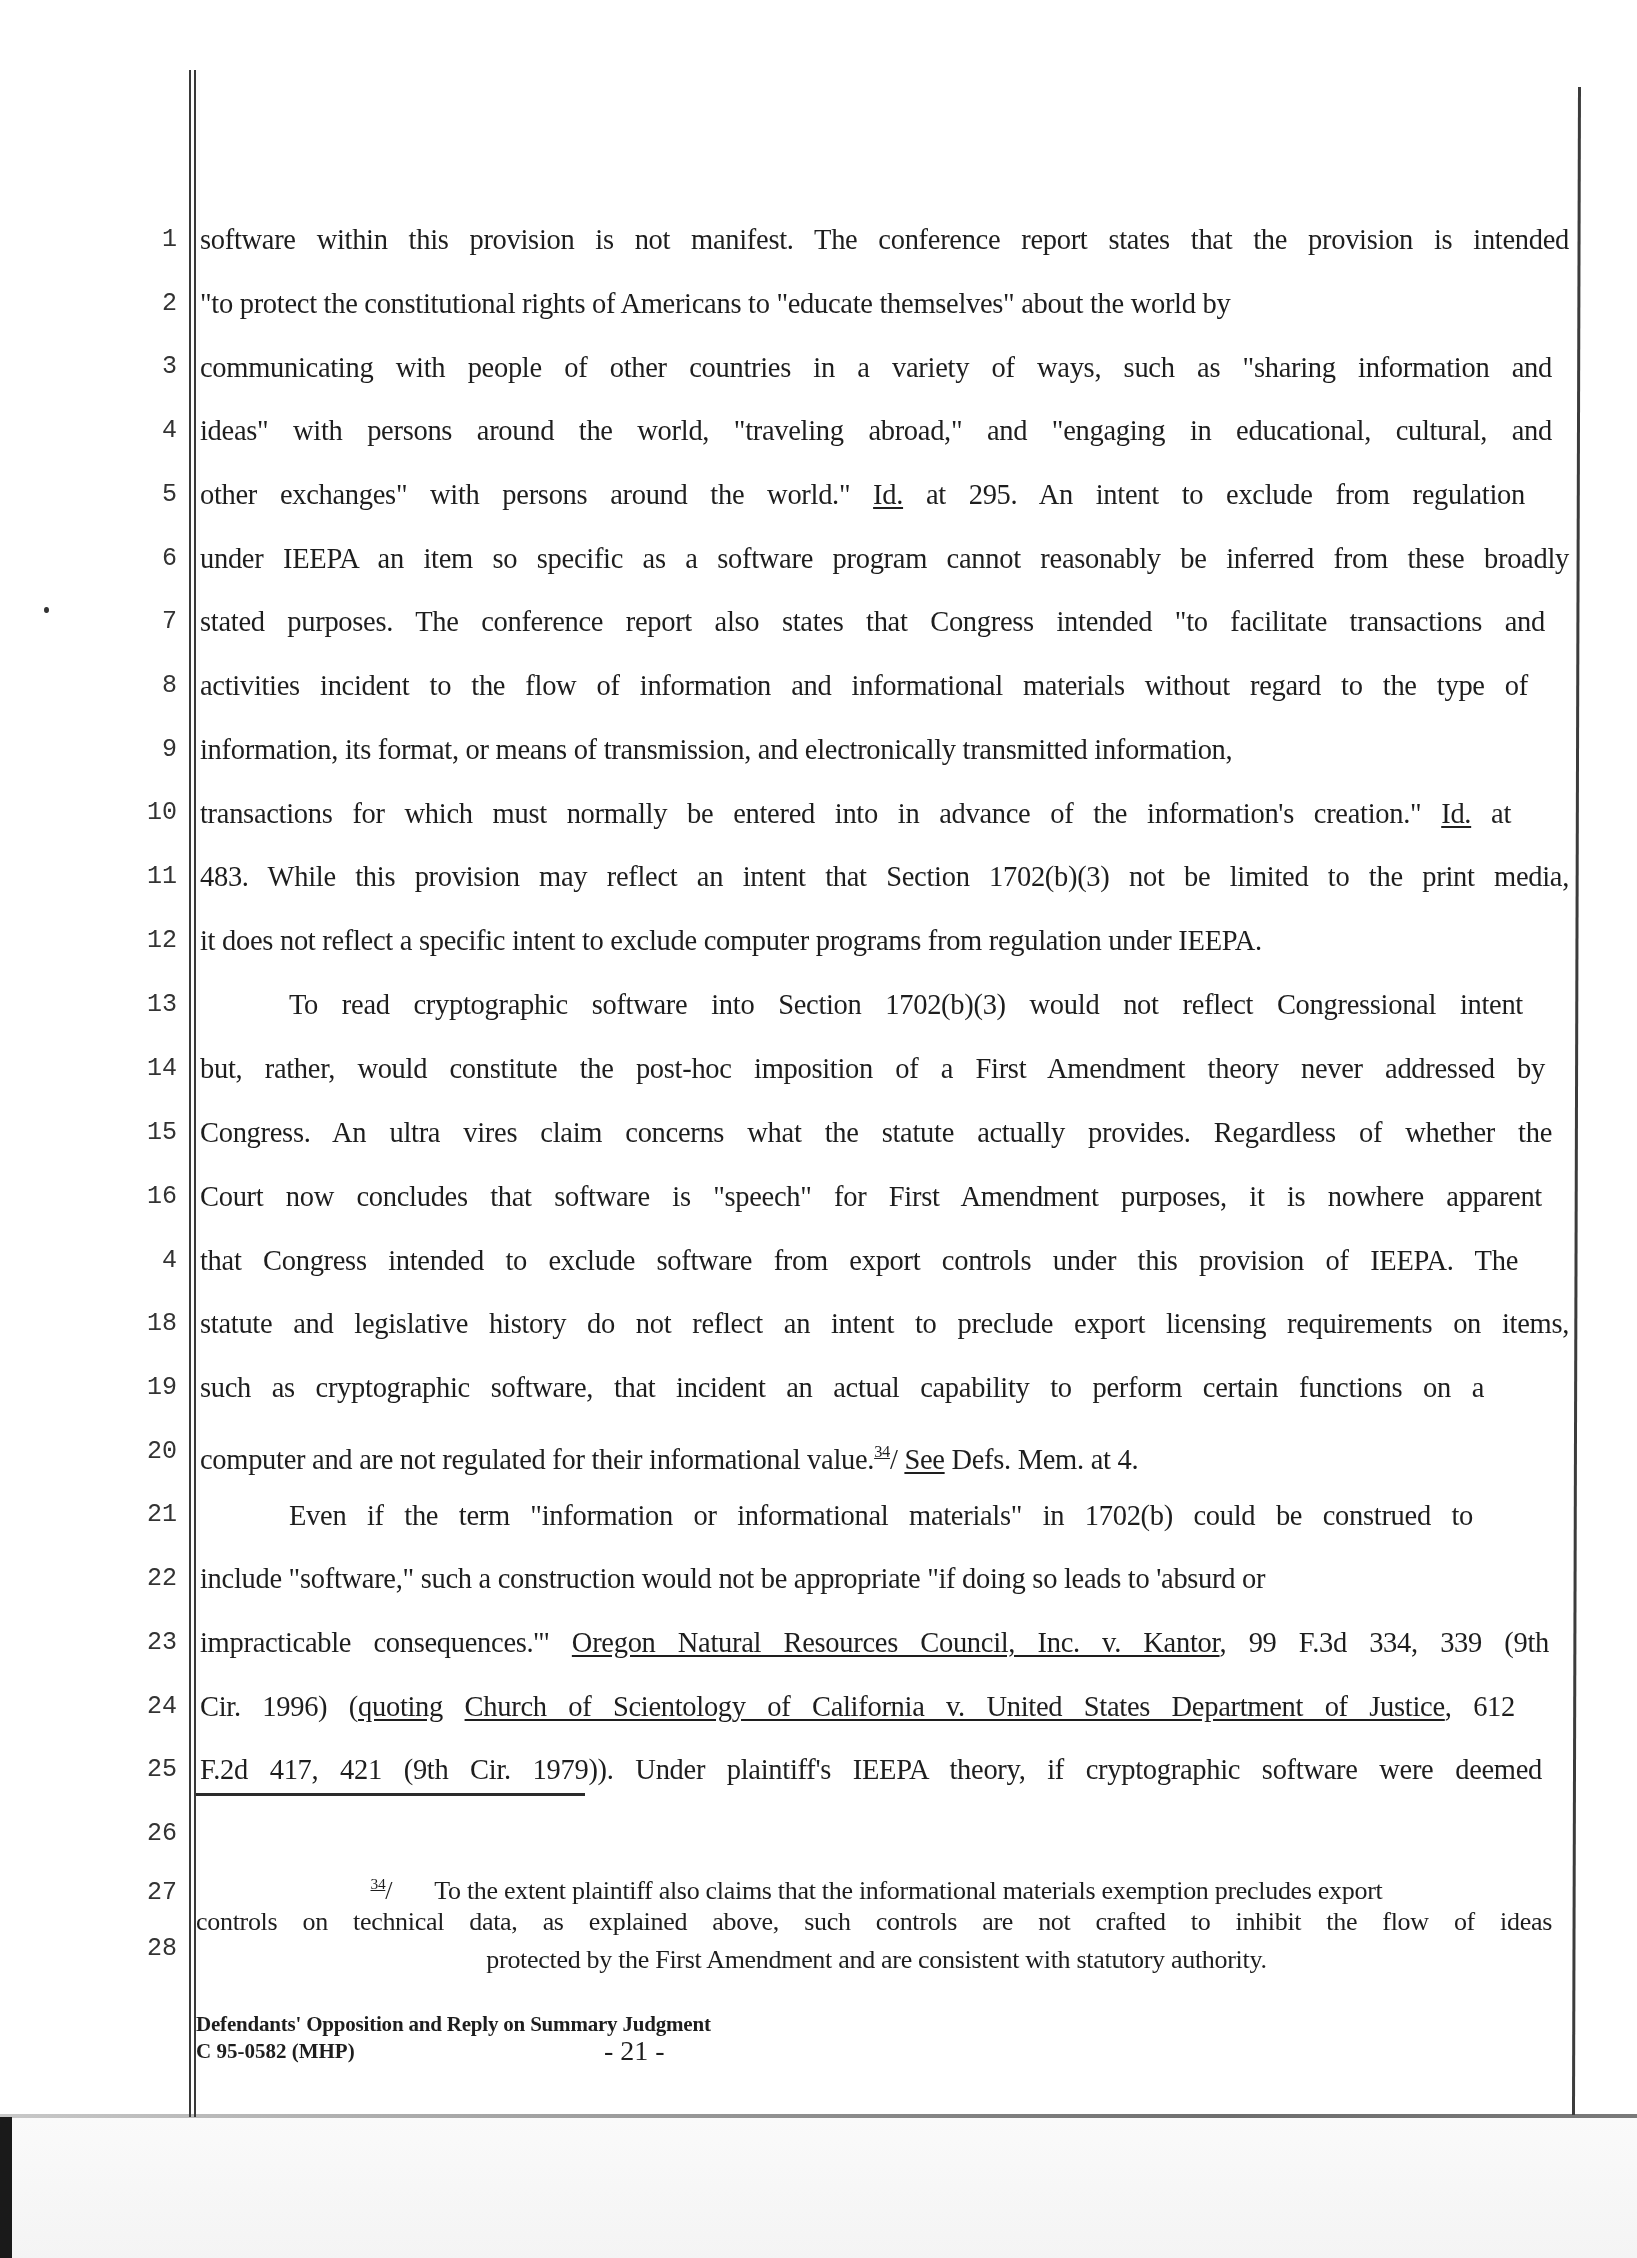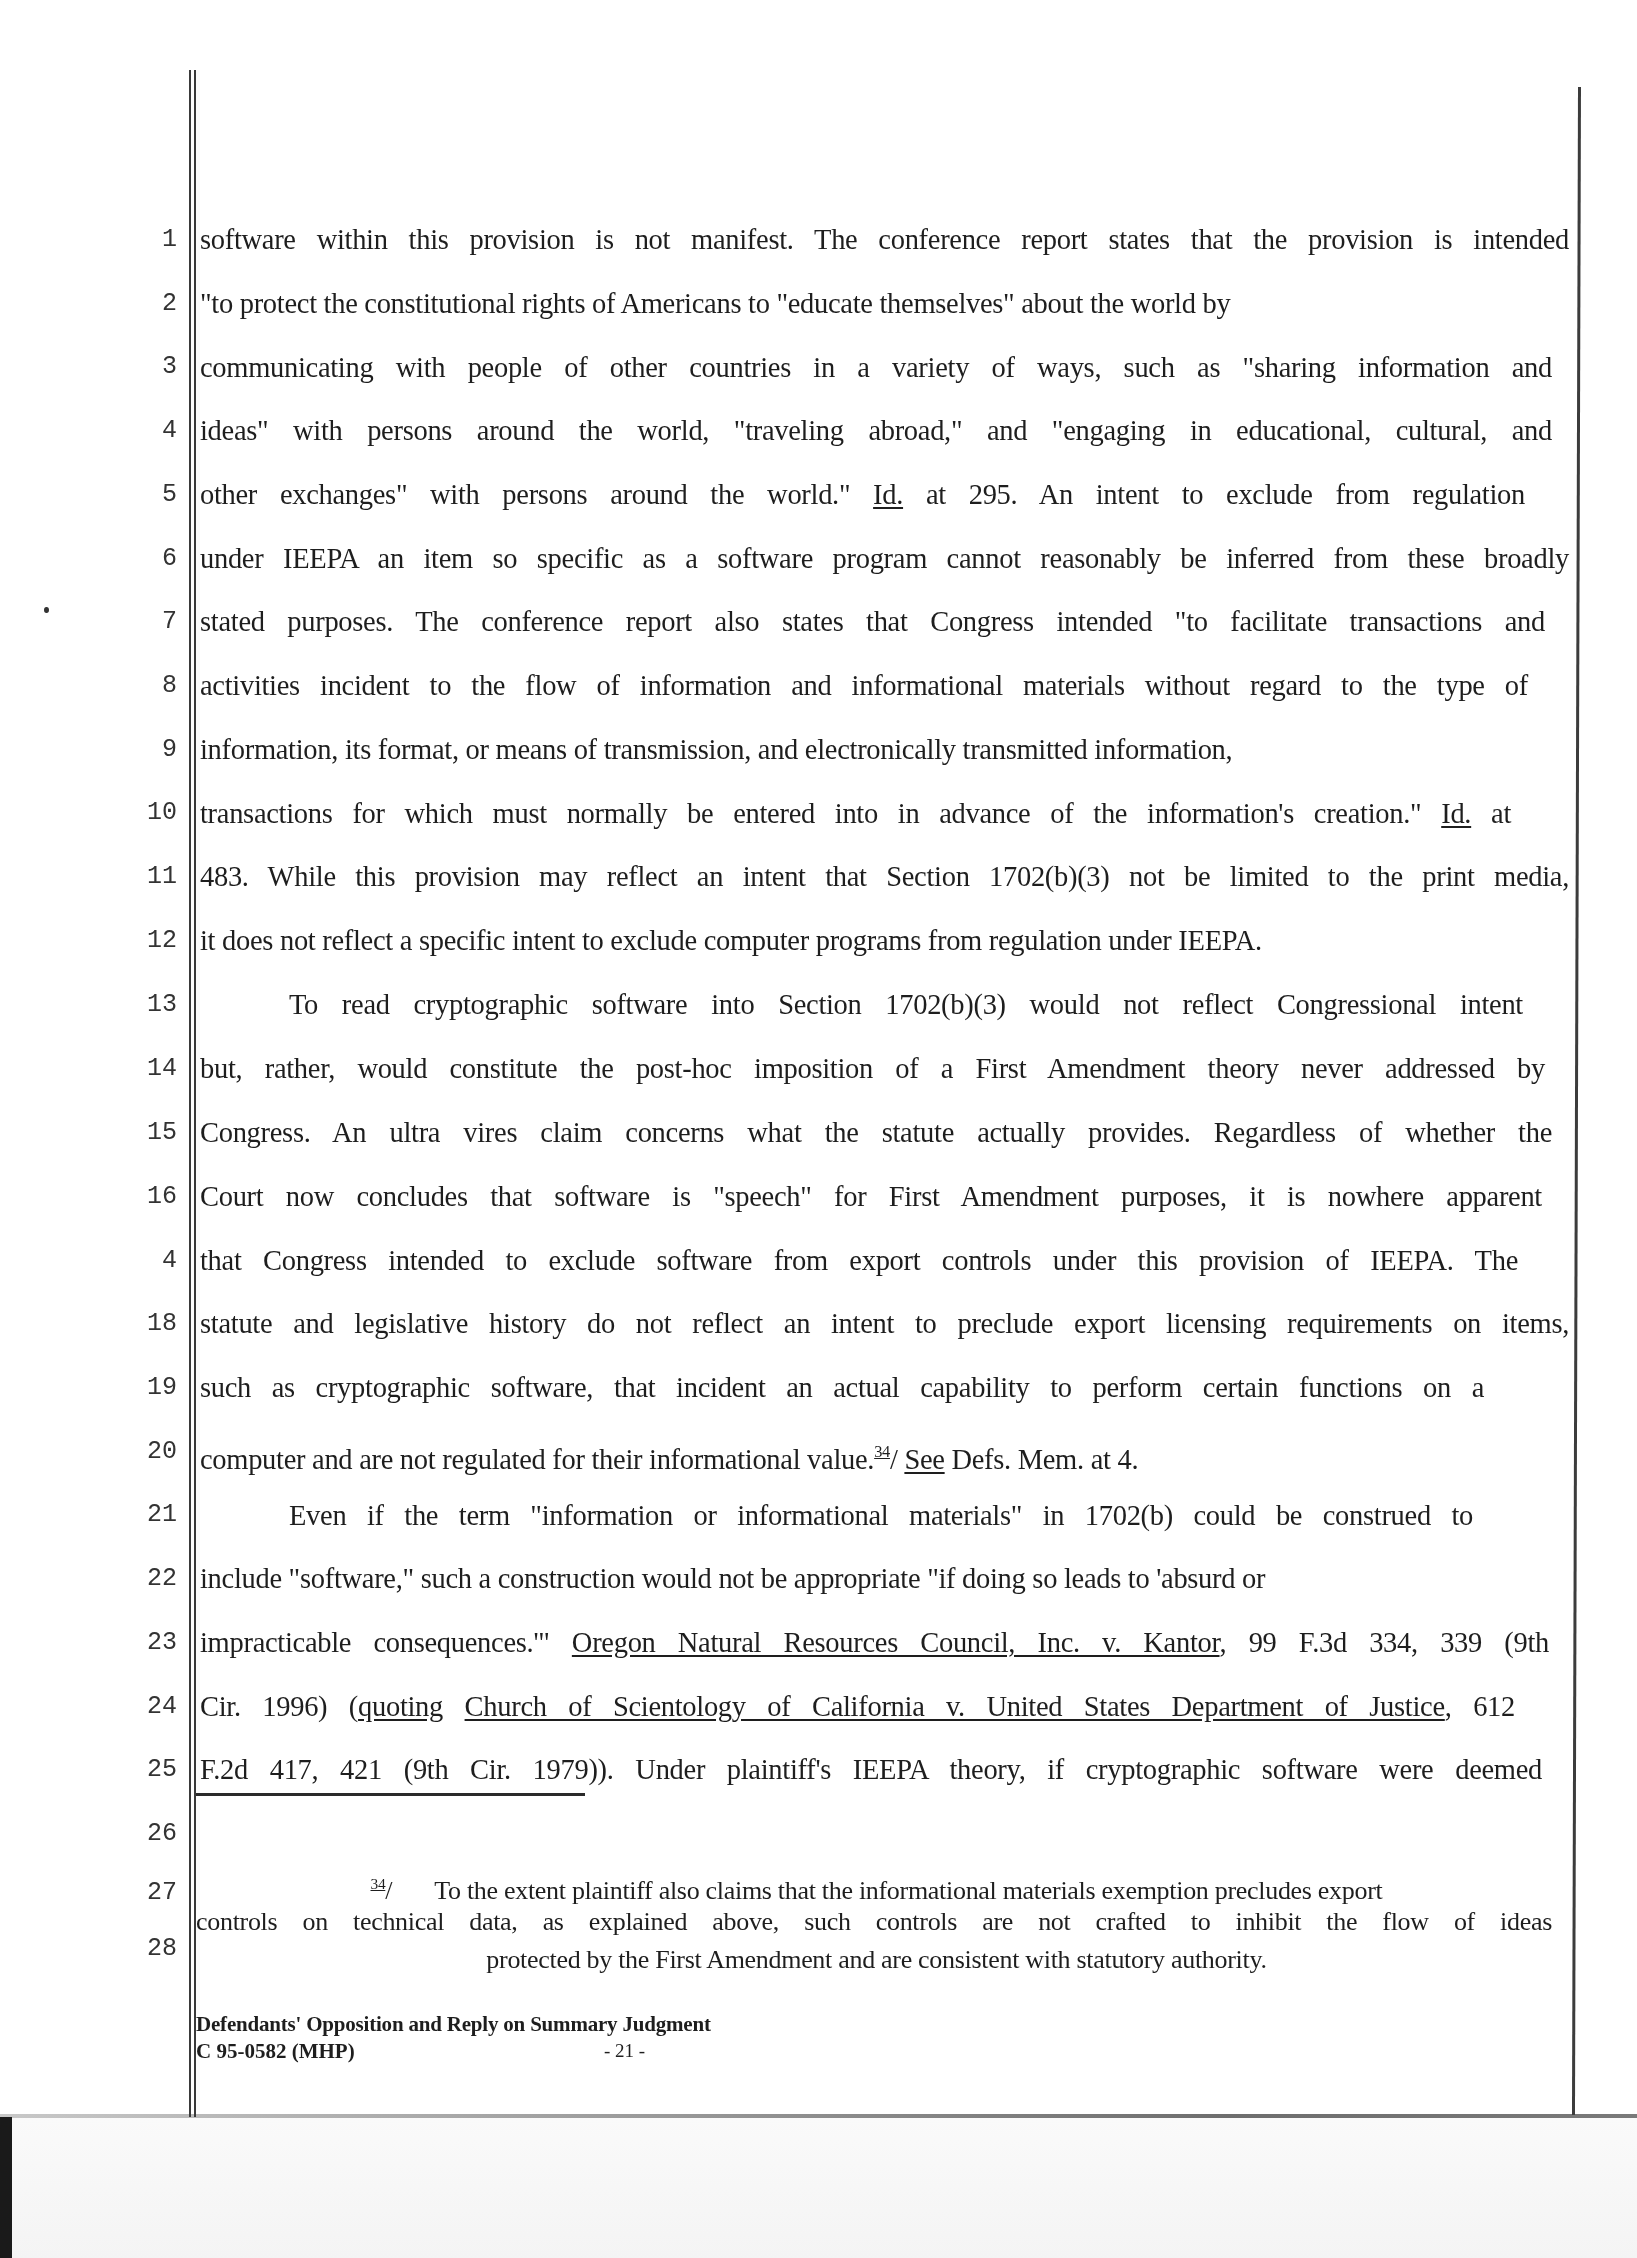--- a/index.html
+++ b/index.html
@@ -55,21 +55,21 @@
   .fn-mark { font-size: 15.4px; vertical-align: 9.7px; text-decoration: underline; }
   .fn-slash { margin-right: 42px; }
   .footer-title {
     position: absolute; left: 196px; top: 2012px; font-size: 21px; font-weight: bold; line-height: 25px;
     letter-spacing: -0.2px;
   }
   .footer-case {
     position: absolute; left: 196px; top: 2039px; font-size: 21px; font-weight: bold; line-height: 25px;
   }
   .page-number {
-    position: absolute; left: 604px; top: 2035px; font-size: 19px; line-height: 31px;
+    position: absolute; left: 604px; top: 2035px; font-size: 28px; line-height: 31px;
   }
 </style>
 </head>
 <body>
 
 <div class="page-bottom"></div>
 <div class="page-bottom-edge"></div>
 <div class="black-strip"></div>
 
 <div class="left-rule" style="left:189px"></div>

